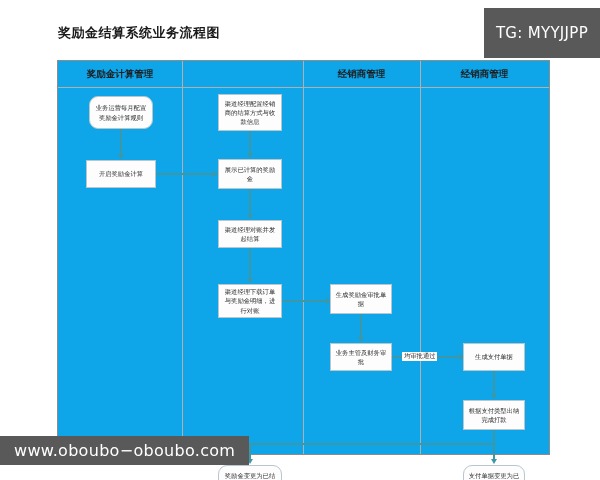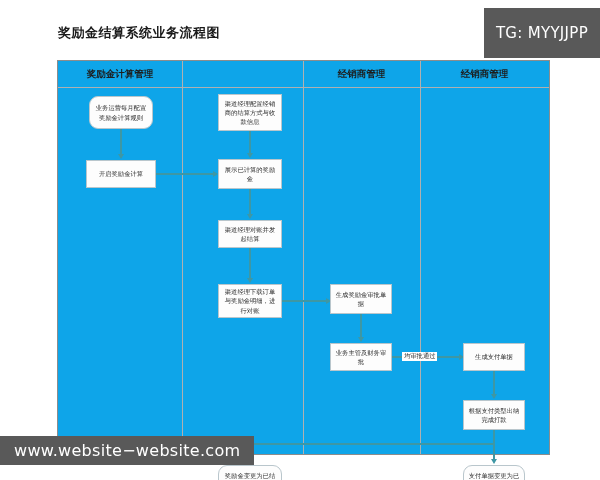--- a/index.html
+++ b/index.html
@@ -164,15 +164,15 @@
     <div class="node round" style="left:160px;top:404px;width:64px;height:30px;">
       <span>奖励金变更为已结算</span>
     </div>
 
     <div class="node round" style="left:405px;top:404px;width:62px;height:30px;">
       <span>支付单据变更为已支付</span>
     </div>
 
   </div>
 
-  <div class="wm" id="site-badge">www.website−website.com</div>
+  <div class="wm" id="site-badge">www.oboubo−oboubo.com</div>
 
 </div>
 
 </body></html>

